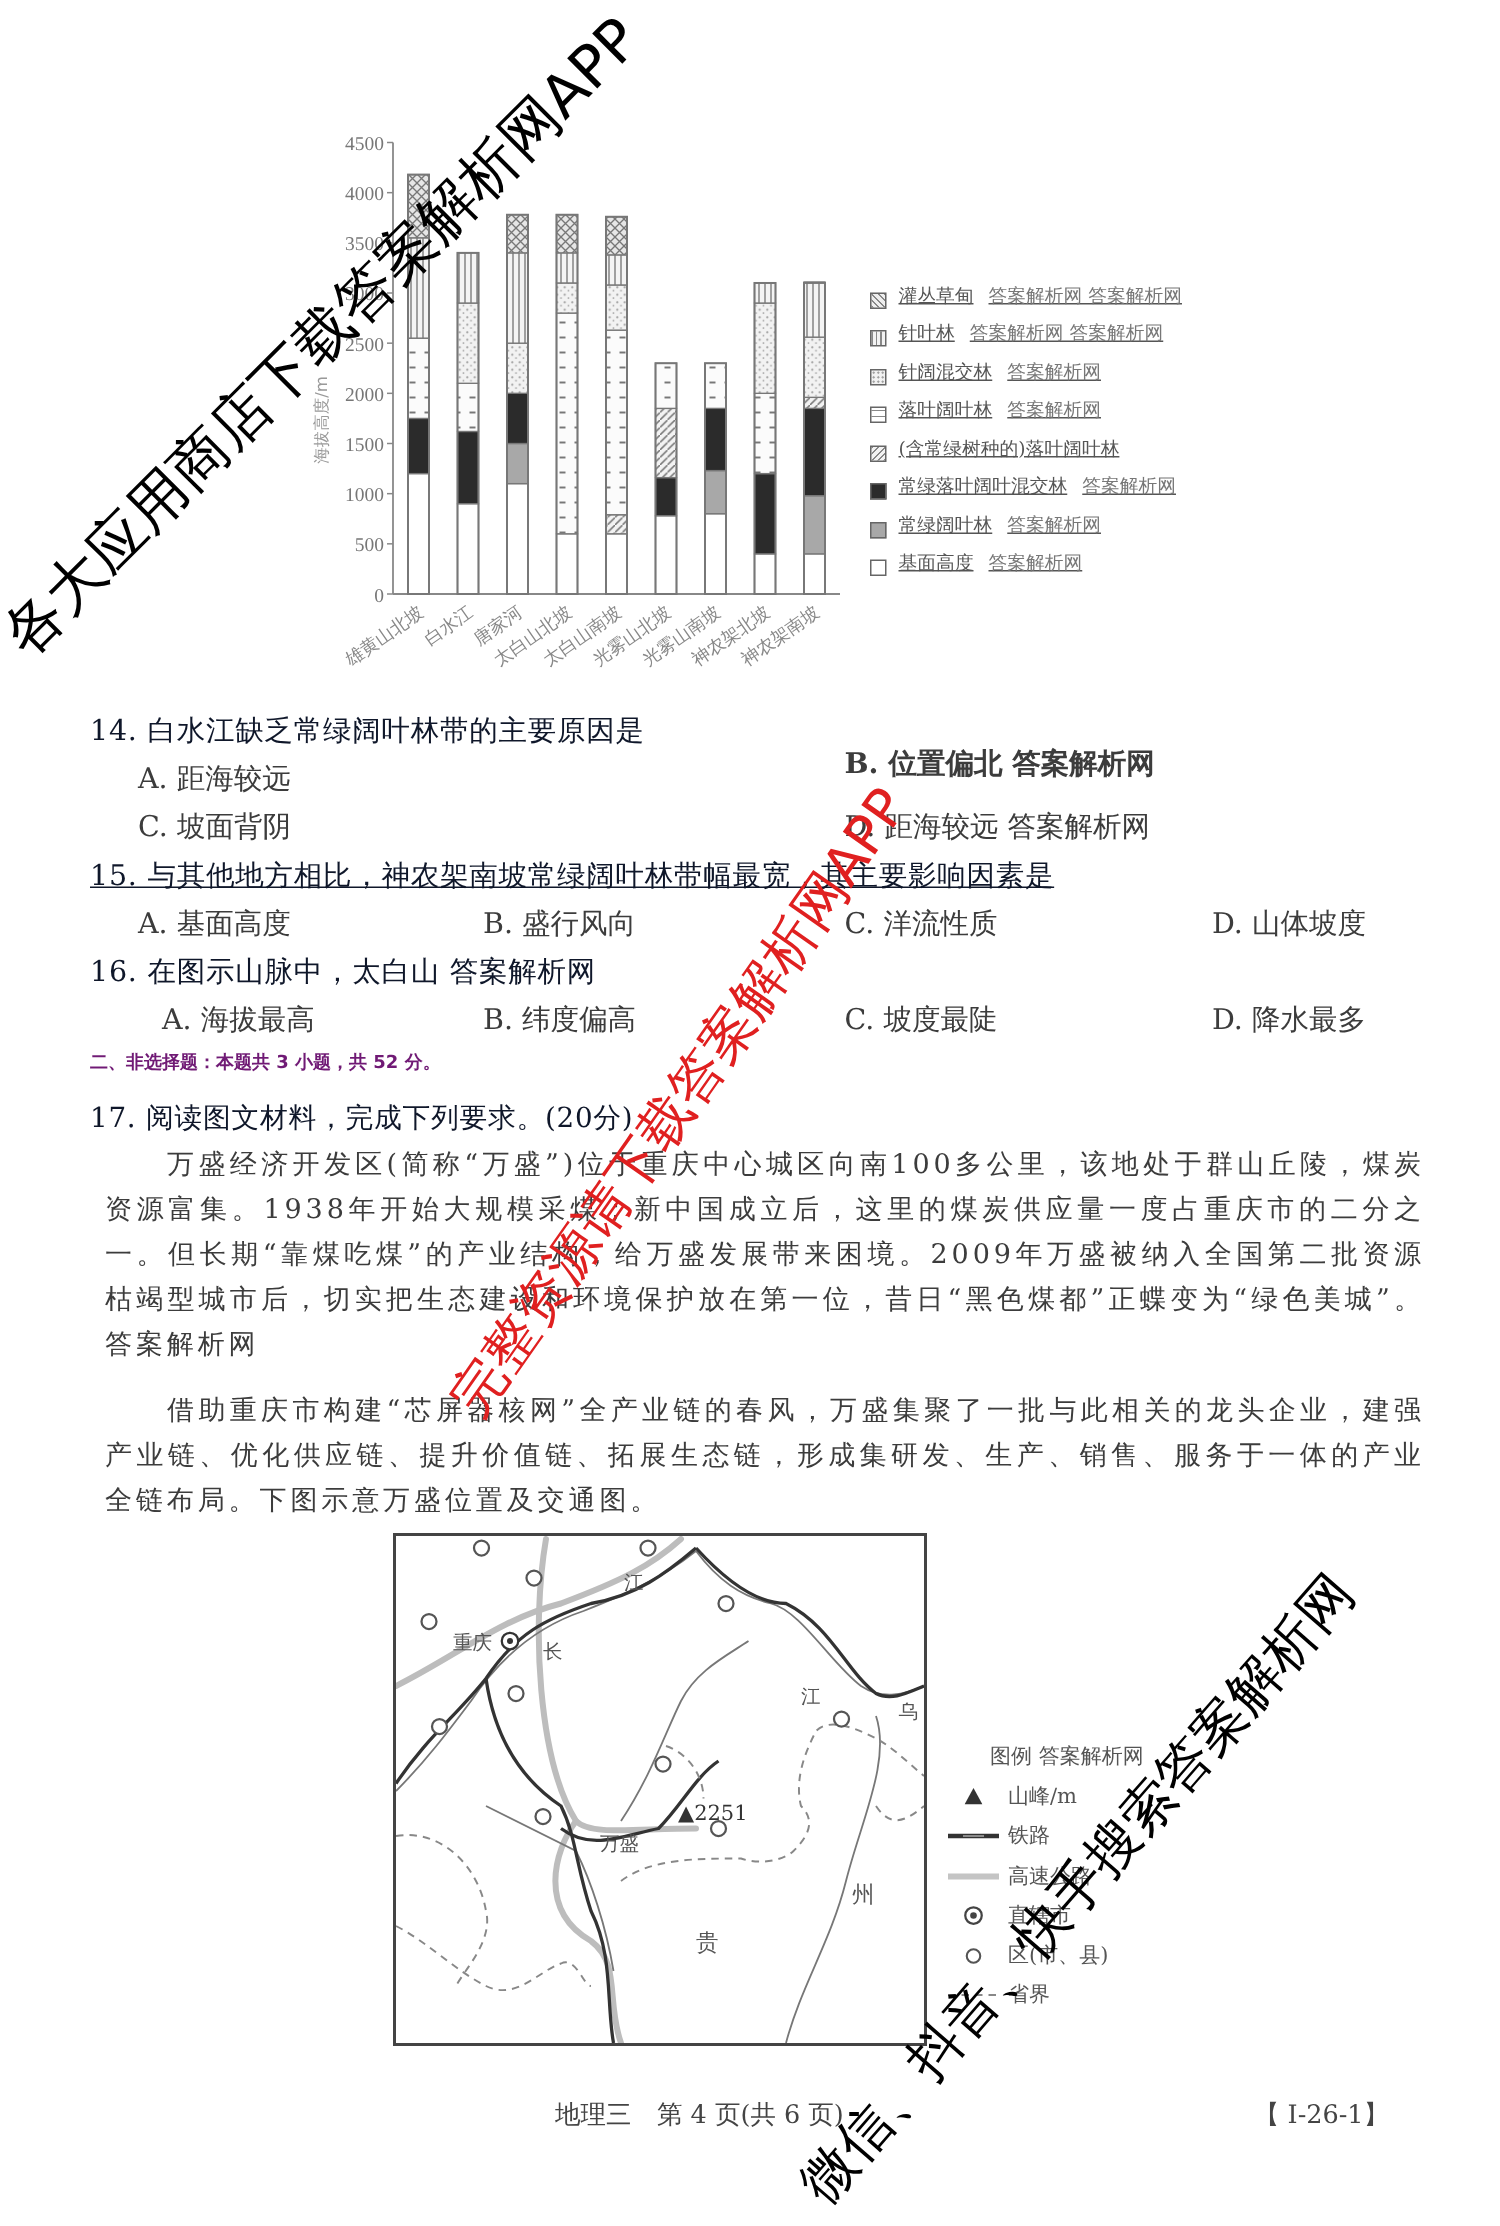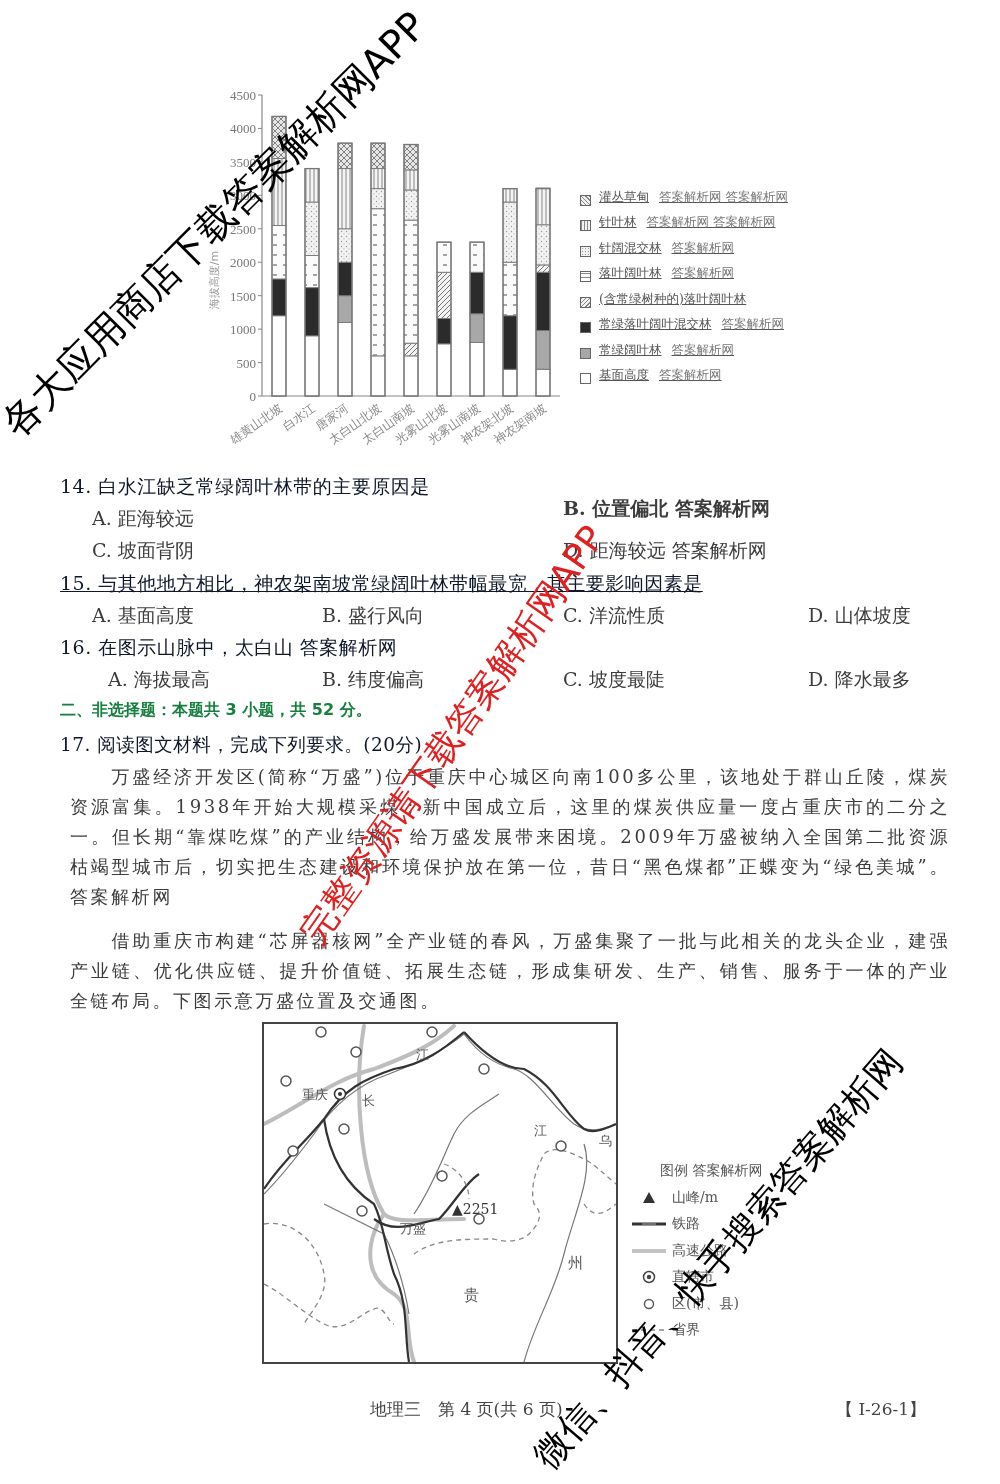--- a/index.html
+++ b/index.html
@@ -9,21 +9,21 @@
   
   #chart-svg { position: absolute; left: 200px; top: 80px; }
   .legend { position: absolute; left: 580px; top: 180px; font-size: 12.5px; color: #555; }
   .legend-row { height: 25.5px; display: flex; align-items: flex-end; white-space: nowrap; text-decoration: underline; }
   .legend-sw { width: 11px; height: 11px; border: 1px solid #666; margin-right: 8px; box-sizing: border-box; }
   .legend-wm { margin-left: 10px; color: #777; }
 
   
   .q { position: absolute; font-size: 19px; color: #0f172a; letter-spacing: 0.5px; white-space: nowrap; }
   .opt { position: absolute; font-size: 19px; color: #3c3c3c; white-space: nowrap; }
-  .section { position: absolute; font-size: 16px; font-weight: bold; color: #15803d; font-family: "DejaVu Sans", sans-serif; white-space: nowrap; }
+  .section { position: absolute; font-size: 12px; font-weight: bold; color: #701a75; font-family: "DejaVu Sans", sans-serif; white-space: nowrap; }
   .para { position: absolute; left: 70px; width: 880px; font-size: 18px; line-height: 30px; color: #3c3c3c;
           letter-spacing: 2.6px; text-align: justify; }
   .indent { text-indent: 2.3em; }
 
   
   .map-frame { position: absolute; left: 262px; top: 1022px; width: 356px; height: 342px; border: 2px solid #444; background: #fff; box-sizing: border-box; }
   .map-label { position: absolute; font-size: 13px; color: #555; }
   .map-legend { position: absolute; left: 630px; top: 1158px; font-size: 14px; color: #555; }
   .ml-row { height: 26.5px; display: flex; align-items: center; white-space: nowrap; }
   .ml-sym { width: 38px; display: inline-flex; justify-content: center; align-items: center; margin-right: 4px; }

